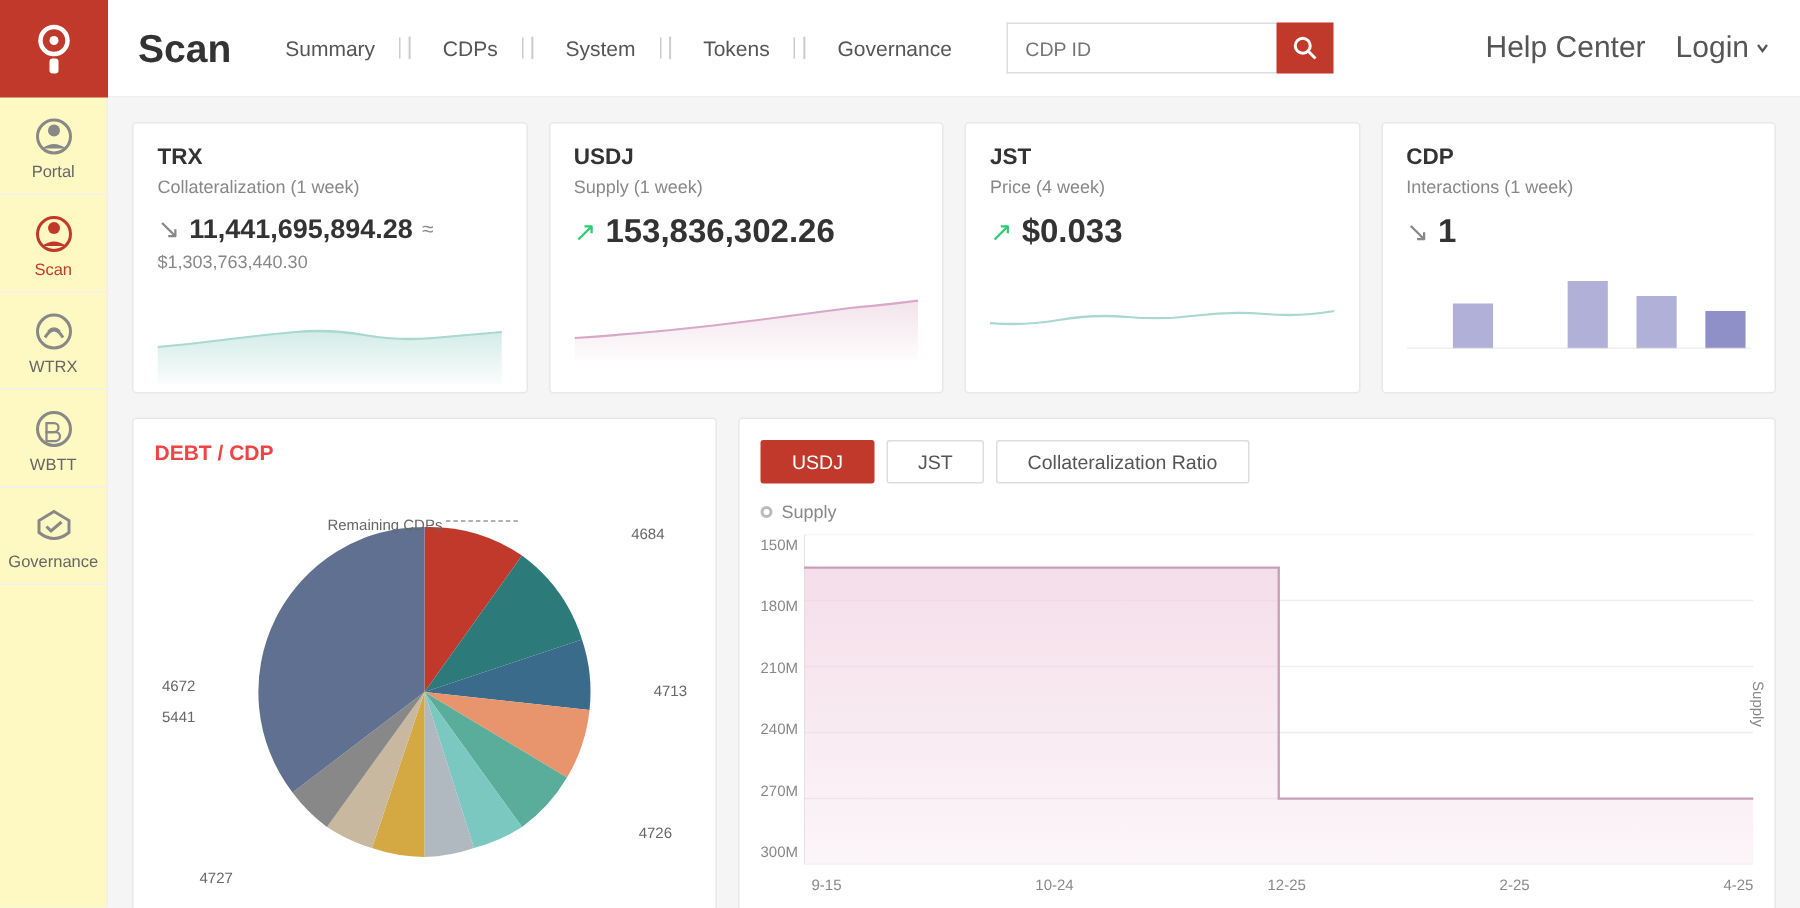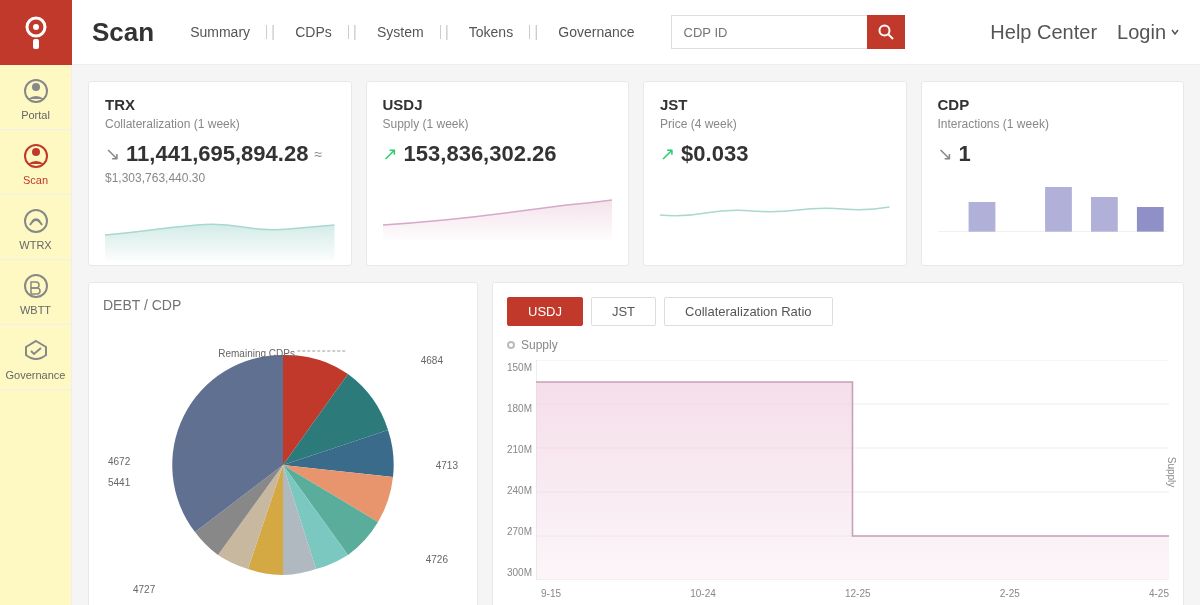--- a/index.html
+++ b/index.html
@@ -75,21 +75,21 @@
     .search-area {
       margin-left: 20px;
       display: flex;
       align-items: center;
     }
     .search-input {
       border: 1px solid #ddd;
       border-right: none;
       padding: 7px 12px;
       font-size: 13px;
-      width: 196px;
+      width: 180px;
       outline: none;
       height: 34px;
     }
     .search-btn {
       background: #c0392b;
       border: none;
       height: 34px;
       width: 38px;
       cursor: pointer;
       display: flex;
@@ -133,21 +133,21 @@
     
     .bottom-section { display: flex; gap: 14px; }
     .debt-card {
       background: #fff;
       border: 1px solid #e8e8e8;
       border-radius: 3px;
       width: 390px;
       flex-shrink: 0;
       padding: 14px;
     }
-    .debt-title { font-size: 14px; font-weight: normal; color: #737373; margin-bottom: 12px; }
+    .debt-title { font-size: 14px; font-weight: bold; color: #ef4444; margin-bottom: 12px; }
     .chart-card {
       background: #fff;
       border: 1px solid #e8e8e8;
       border-radius: 3px;
       flex: 1;
       padding: 14px;
     }
     .chart-tabs { display: flex; gap: 8px; margin-bottom: 12px; }
     .chart-tab {
       padding: 6px 20px;
@@ -314,21 +314,21 @@
 
   <div id="content">
 
     <div class="top-cards">
 
       <div class="card">
         <div class="card-token">TRX</div>
         <div class="card-label">Collateralization (1 week)</div>
         <div class="card-value-row">
           <span class="card-arrow-down">↘</span>
-          <span class="card-value" style="font-size:22px;">11,441,695,894.28</span>
+          <span class="card-value" style="font-size:18px;">11,441,695,894.28</span>
           <span style="color:#888;font-size:14px;">≈</span>
         </div>
         <div class="card-sub">$1,303,763,440.30</div>
         <div class="mini-chart">
           <svg width="100%" height="55" viewBox="0 0 300 55" preserveAspectRatio="none">
             <defs>
               <linearGradient id="grad-trx" x1="0" y1="0" x2="0" y2="1">
                 <stop offset="0%" stop-color="#a8d8cf" stop-opacity="0.5"></stop>
                 <stop offset="100%" stop-color="#a8d8cf" stop-opacity="0.05"></stop>
               </linearGradient>

